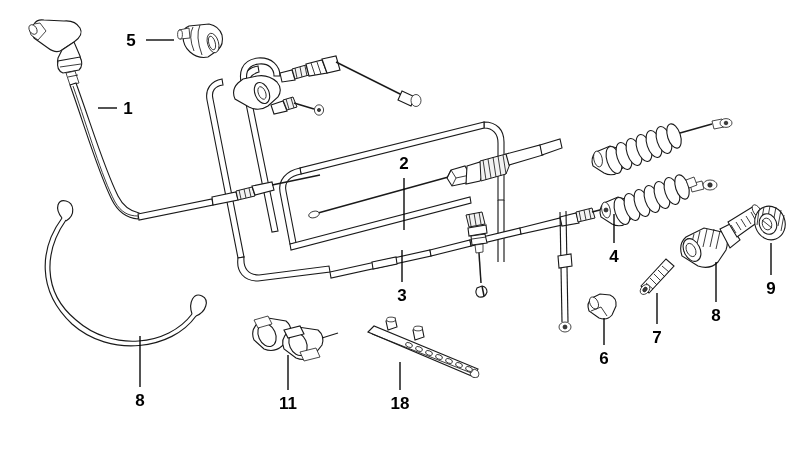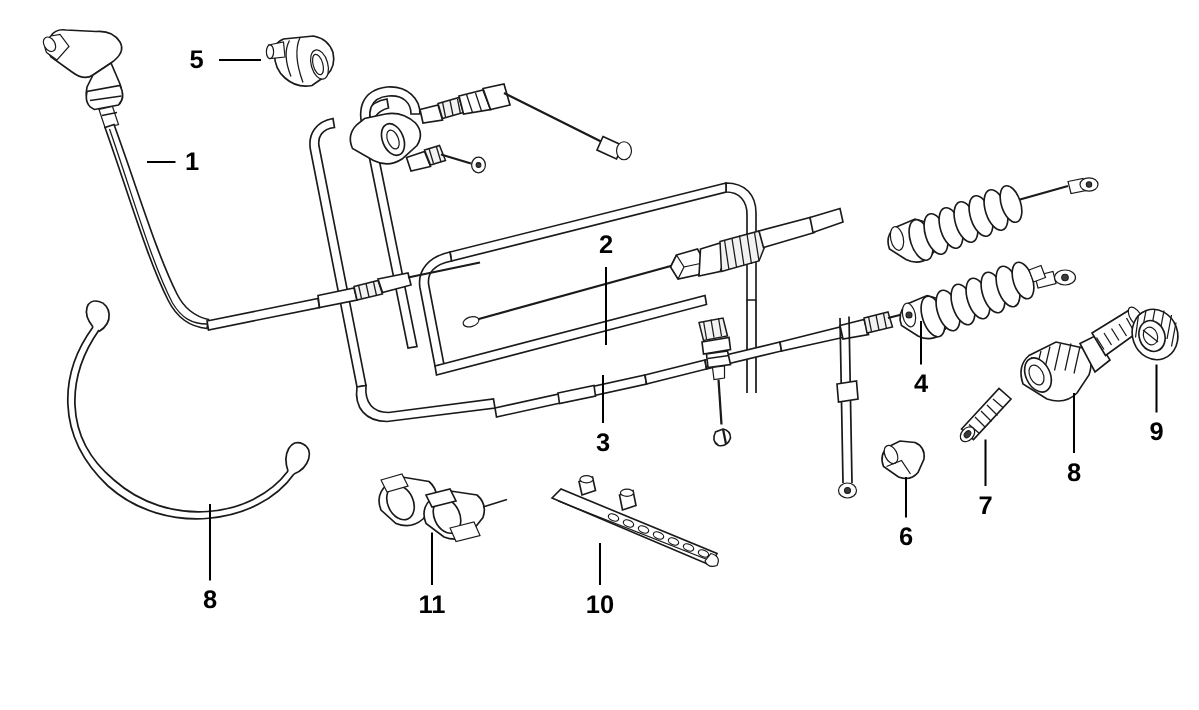--- a/index.html
+++ b/index.html
@@ -368,17 +368,17 @@
 
   <div class="callout-label" style="left:128px; top:108px;">1</div>
   <div class="callout-label" style="left:404px; top:163px;">2</div>
   <div class="callout-label" style="left:402px; top:295px;">3</div>
   <div class="callout-label" style="left:614px; top:256px;">4</div>
   <div class="callout-label" style="left:131px; top:40px;">5</div>
   <div class="callout-label" style="left:604px; top:358px;">6</div>
   <div class="callout-label" style="left:657px; top:337px;">7</div>
   <div class="callout-label" style="left:716px; top:315px;">8</div>
   <div class="callout-label" style="left:771px; top:288px;">9</div>
-  <div class="callout-label" style="left:400px; top:403px;">10</div>
+  <div class="callout-label" style="left:400px; top:403px;">18</div>
   <div class="callout-label" style="left:288px; top:403px;">11</div>
   <div class="callout-label" style="left:140px; top:400px;">8</div>
 
 </div>
 
 </body></html>

